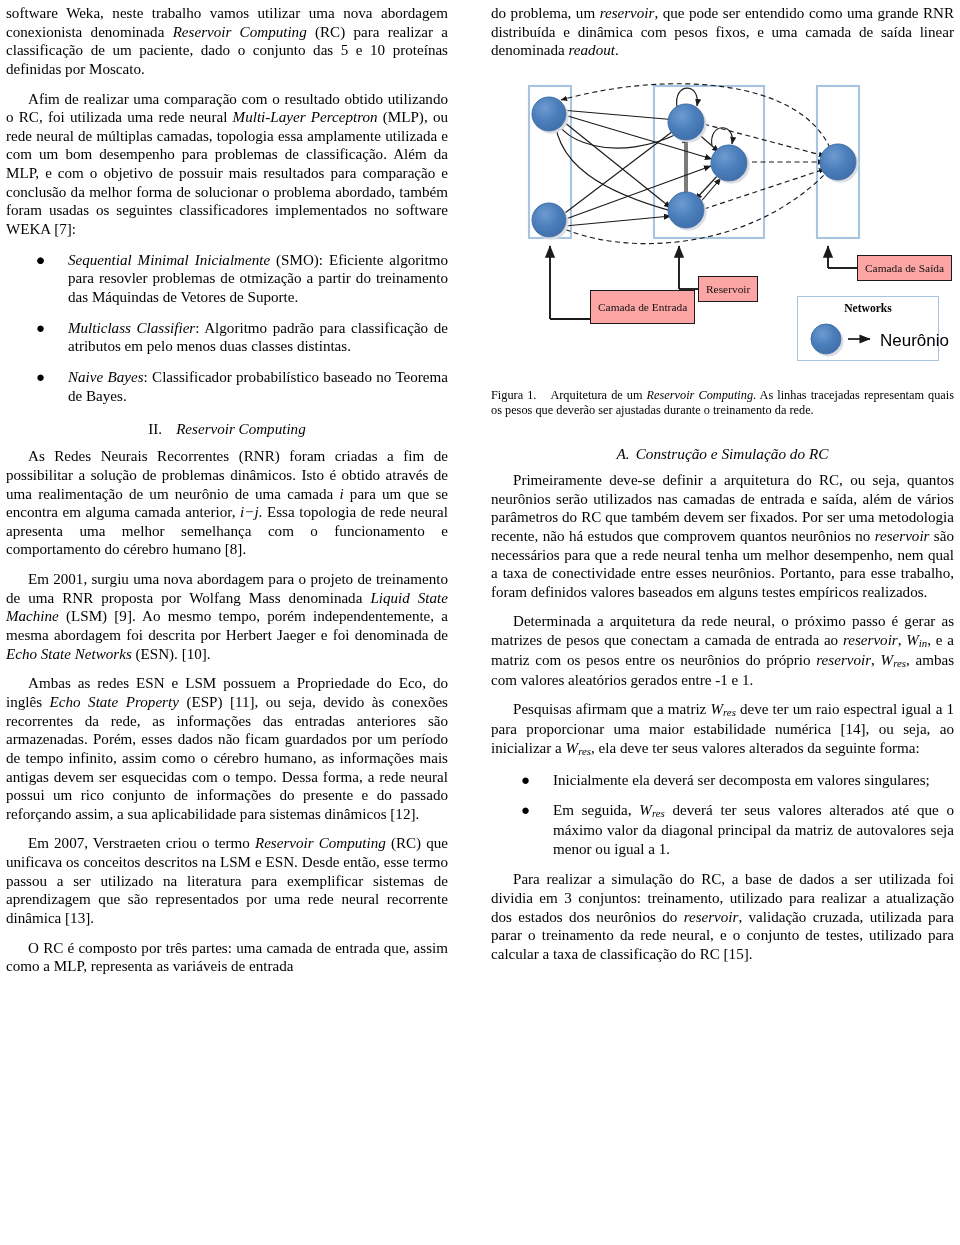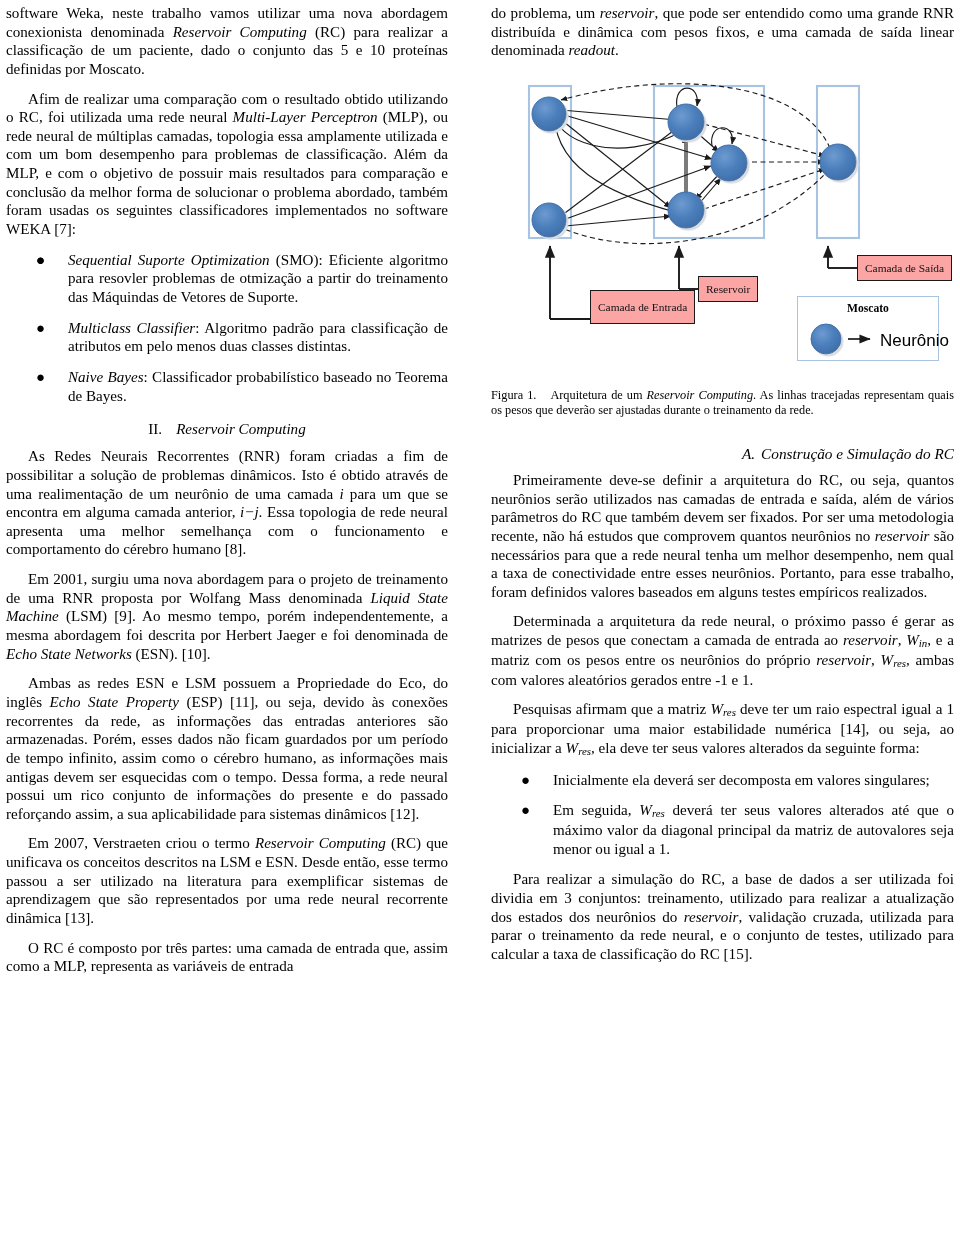--- a/index.html
+++ b/index.html
@@ -51,21 +51,21 @@
     text-align: center;
     line-height: 1.2;
   }
   .sec-head .num { font-style: normal; }
   .sec-head .ttl { font-style: italic; padding-left: 14px; }
 
   .subsec-head {
     margin: 26px 0 8px 0;
     font-size: 15.3px;
     font-style: italic;
-    text-align: right;
+    text-align: center;
     line-height: 1.2;
   }
   .subsec-head .sub-num { font-style: italic; padding-right: 6px; }
 
   
   ul.bl {
     list-style: none;
     margin: 12px 0 12px 0;
     padding: 0;
   }
@@ -161,21 +161,21 @@
       <p class="body-par noindent">software Weka, neste trabalho vamos utilizar uma nova abordagem conexionista denominada <span class="it">Reservoir Computing</span> (RC) para realizar a classificação de um paciente, dado o conjunto das 5 e 10 proteínas definidas por Moscato.</p>
 
       <p class="body-par">Afim de realizar uma comparação com o resultado obtido utilizando o RC, foi utilizada uma rede neural <span class="it">Multi-Layer Perceptron</span> (MLP), ou rede neural de múltiplas camadas, topologia essa amplamente utilizada e com um bom desempenho para problemas de classificação. Além da MLP, e com o objetivo de possuir mais resultados para comparação e conclusão da melhor forma de solucionar o problema abordado, também foram usadas os seguintes classificadores implementados no software WEKA [7]:</p>
 
       <ul class="bl">
         <li>
           <span class="bullet">●</span>
         </li>
         <li>
           <span class="bullet">●</span>
-          <span><span class="it">Sequential Suporte Optimization</span><span> (SMO): Eficiente algoritmo para resovler problemas de otmização a partir do treinamento das Máquindas de Vetores de Suporte.</span></span>
+          <span><span class="it">Sequential Minimal Inicialmente</span><span> (SMO): Eficiente algoritmo para resovler problemas de otmização a partir do treinamento das Máquindas de Vetores de Suporte.</span></span>
         </li>
         <li>
           <span class="bullet">●</span>
           <span><span class="it">Multiclass Classifier</span><span>: Algoritmo padrão para classificação de atributos em pelo menos duas classes distintas.</span></span>
         </li>
         <li>
           <span class="bullet">●</span>
           <span><span class="it">Naive Bayes</span><span>: Classificador probabilístico baseado no Teorema de Bayes.</span></span>
         </li>
       </ul>
@@ -289,21 +289,21 @@
 
           <div class="figbox" style="left:199px; top:202px; height:26px;">
             <span>Reservoir</span>
           </div>
 
           <div class="figbox" style="left:358px; top:181px; height:26px;">
             <span>Camada de Saída</span>
           </div>
 
           <div class="legend-box" style="left:298px; top:222px; width:142px; height:65px;">
-            <div class="legend-title">Moscato</div>
+            <div class="legend-title">Networks</div>
             <svg width="142" height="65" style="position:absolute;left:0;top:0;">
               <defs>
                 <marker id="ah2" markerWidth="7" markerHeight="7" refX="6.2" refY="3" orient="auto" markerUnits="strokeWidth">
                   <path d="M0,0.3 L6.6,3 L0,5.7 z" fill="#1a1a1a"></path>
                 </marker>
                 <filter id="shdw2" x="-40%" y="-40%" width="200%" height="200%">
                   <feDropShadow dx="2.2" dy="2.2" stdDeviation="0.2" flood-color="#d8dde2" flood-opacity="1"></feDropShadow>
                 </filter>
               </defs>
               <circle cx="28" cy="42" r="15" fill="url(#nodeg)" stroke="#3e6ea8" stroke-width="1" filter="url(#shdw2)"></circle>

